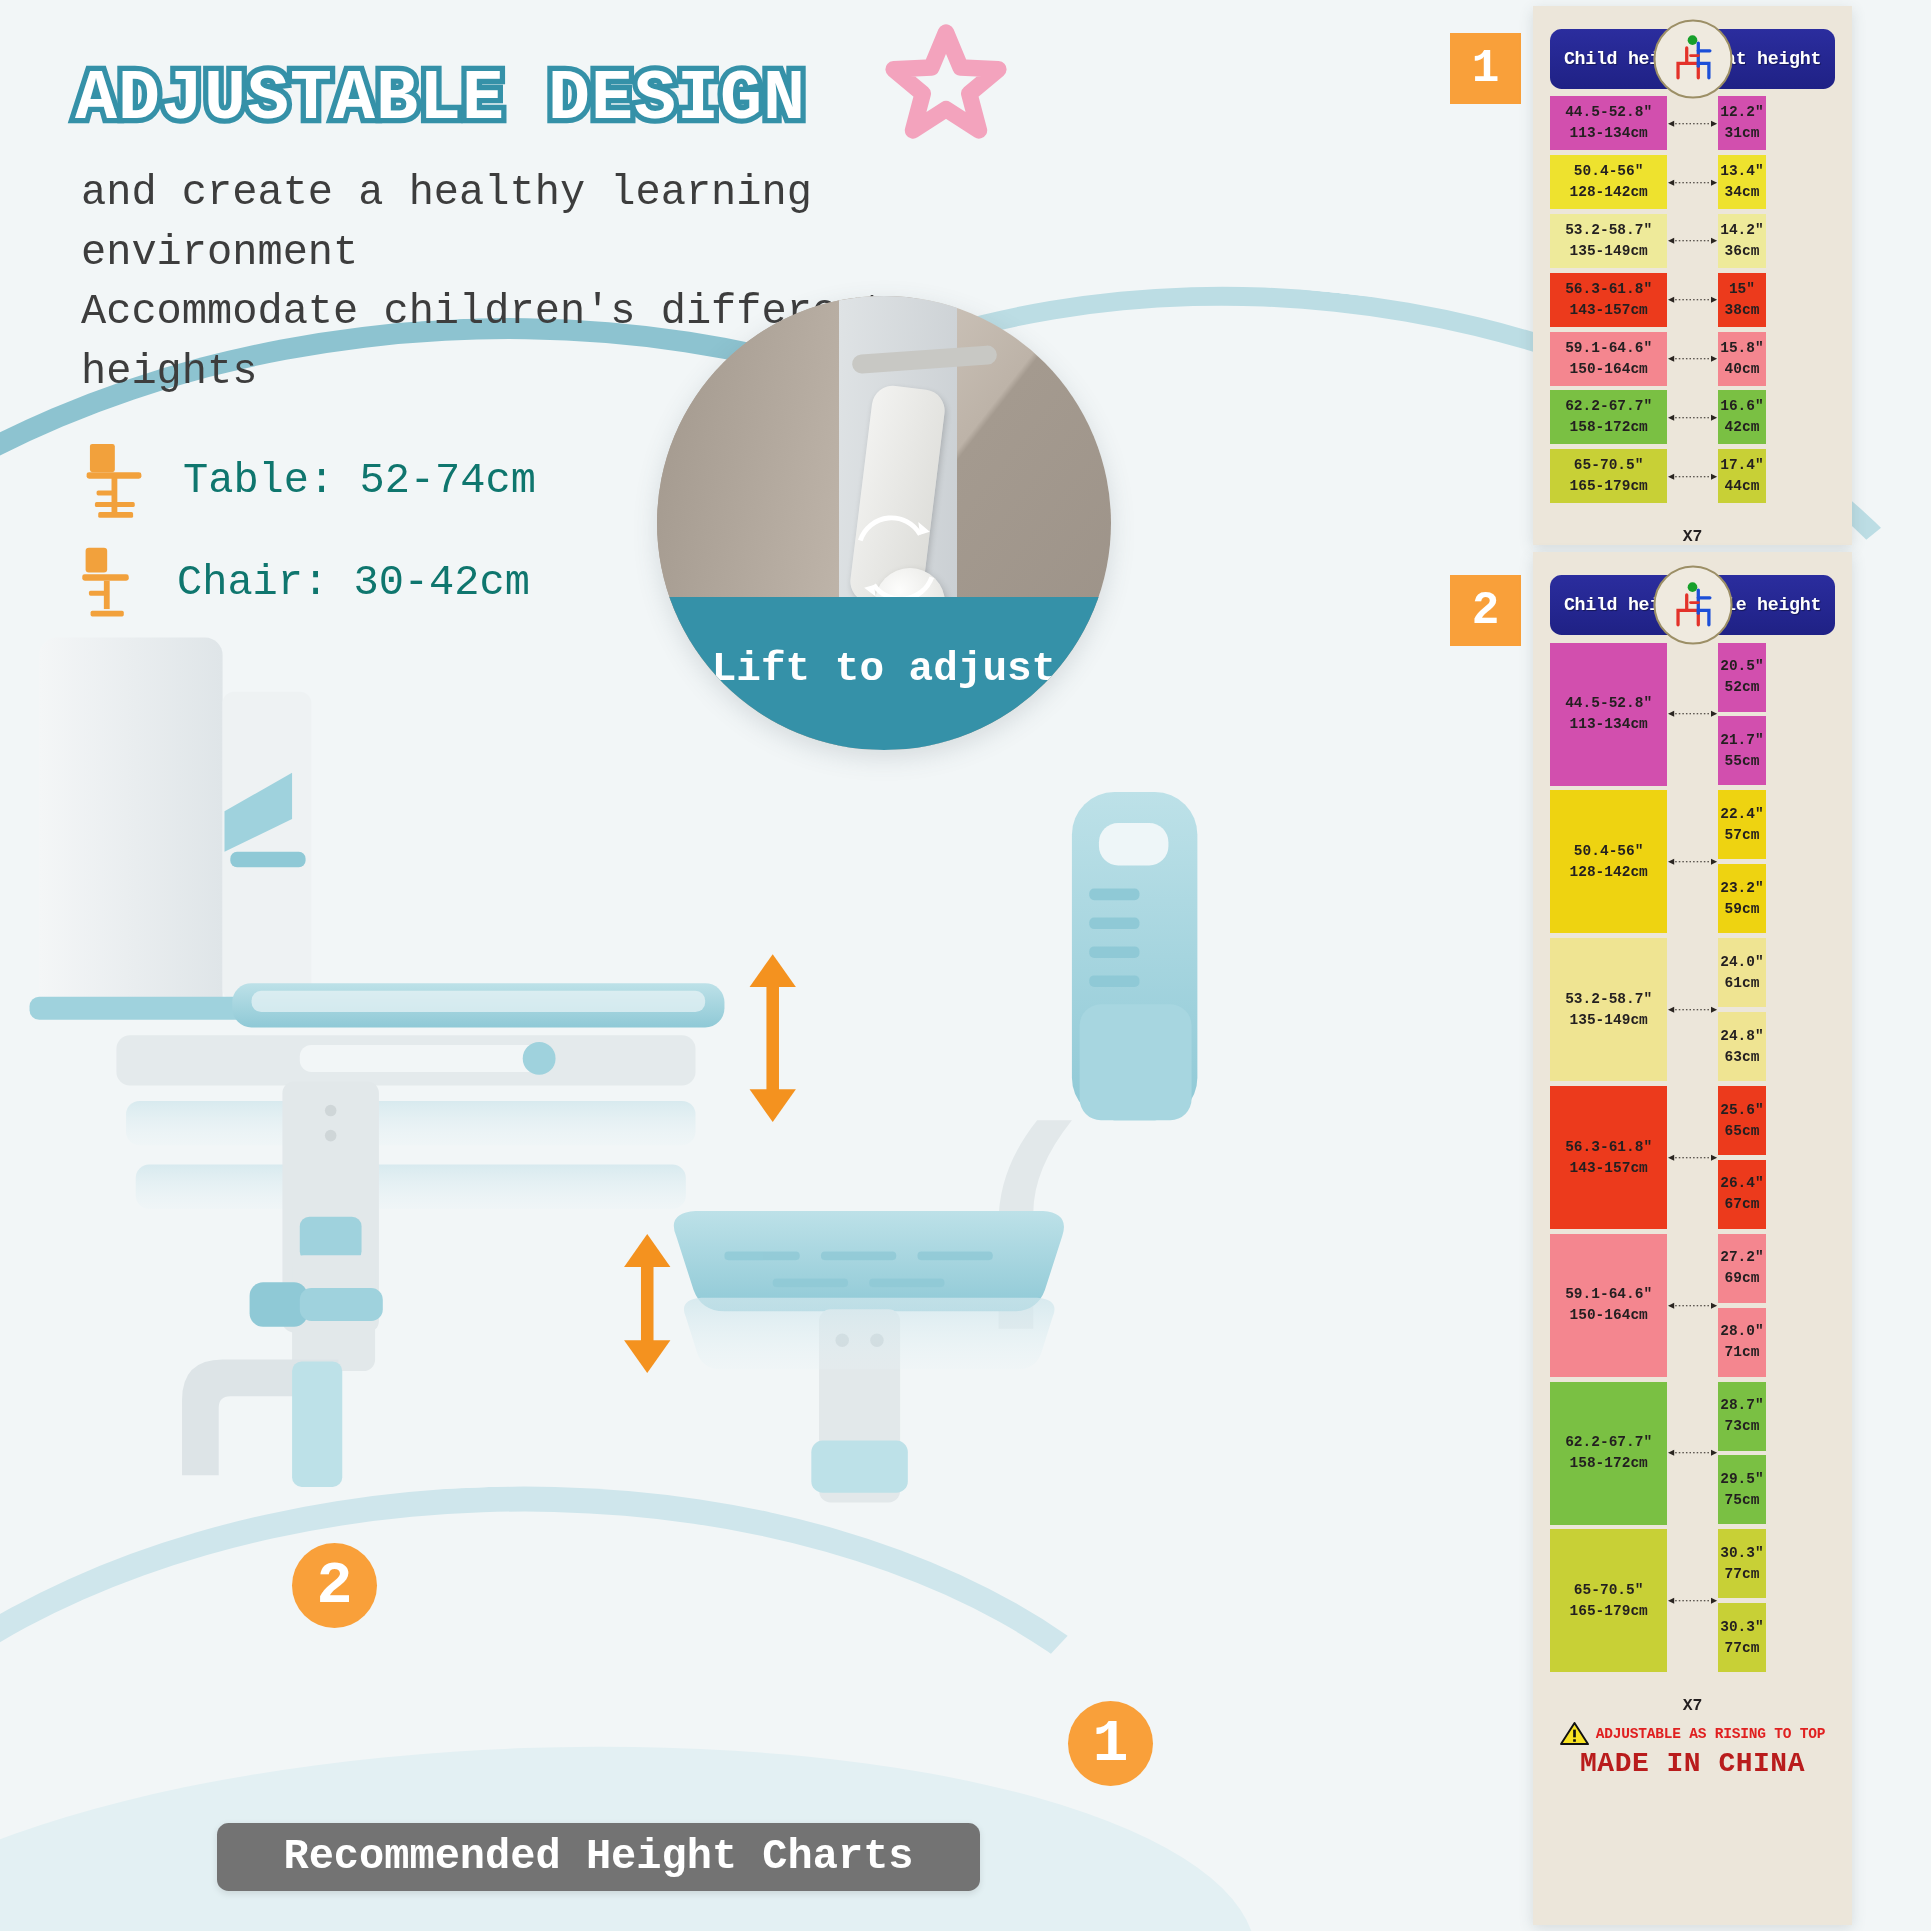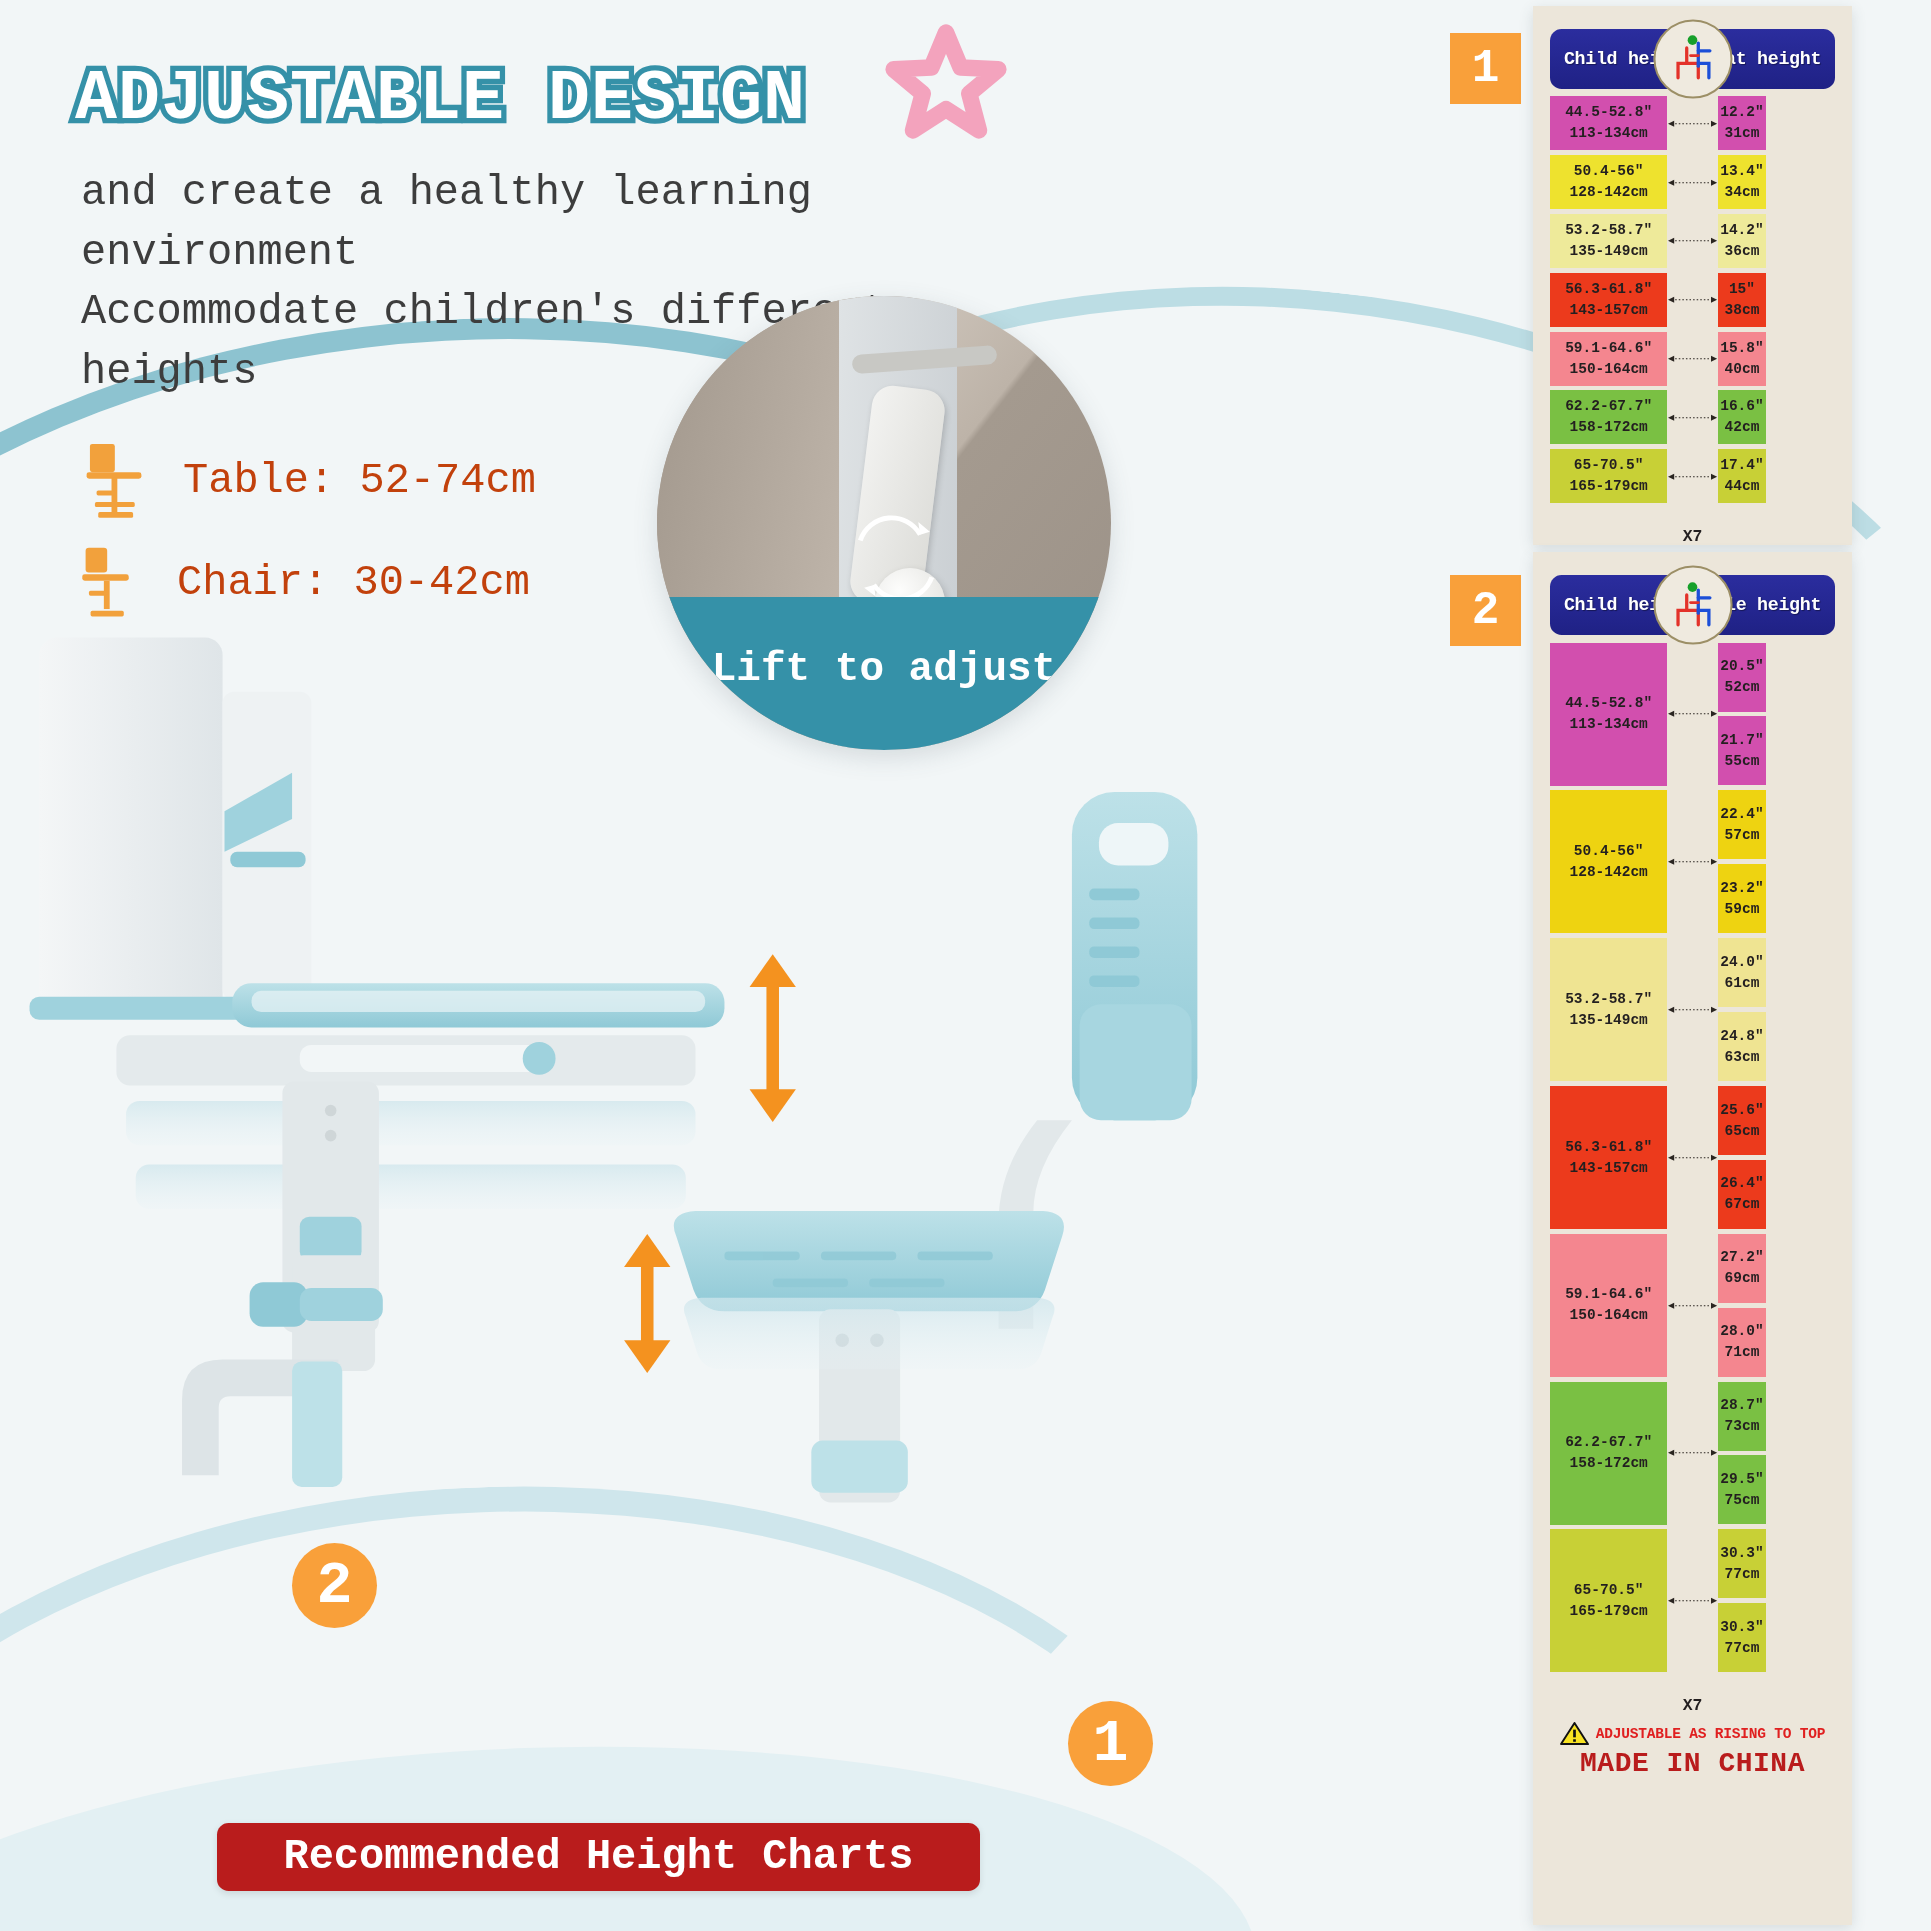--- a/index.html
+++ b/index.html
@@ -38,21 +38,21 @@
   }
 
   
   .star{position:absolute;left:883px;top:17.4px;}
   .flower{position:absolute;left:987px;top:404px;}
 
   
   .spec{position:absolute;display:flex;align-items:center;gap:25px;}
   .spec.s1{left:75px;top:439px;}
   .spec.s2{left:69px;top:541px;}
-  .spec .lbl{font-size:42px;color:#c2410c;}
+  .spec .lbl{font-size:42px;color:#0f766e;}
   .spec .ico{width:83px;height:83px;display:block;}
 
   
   .liftwrap{position:absolute;left:657px;top:296px;width:454px;height:454px;}
   .liftcircle{
     position:absolute;inset:0;border-radius:50%;overflow:hidden;
     background:linear-gradient(128deg,#b4a89d 0%,#a79c91 32%,#cdc4ba 33%,#bdb3a8 52%,#a49a8f 53%,#9b9187 100%);
     box-shadow:0 7.7px 25px rgba(70,90,100,.17);
   }
   .wallL{position:absolute;left:0;top:0;width:44%;height:100%;
@@ -81,21 +81,21 @@
 
   
   .badge{position:absolute;border-radius:50%;background:#f9a03a;color:#fff;
     display:flex;align-items:center;justify-content:center;font-weight:bold;}
   .badge.b2{left:292px;top:1543px;width:85px;height:85px;font-size:60px;}
   .badge.b1{left:1068px;top:1701px;width:85px;height:85px;font-size:60px;}
 
   
   .banner{
     position:absolute;left:217px;top:1823px;width:763px;height:68px;
-    background:#b91c1c;border-radius:11.6px;
+    background:#737373;border-radius:11.6px;
     display:flex;align-items:center;justify-content:center;
     color:#fff;font-size:42px;font-weight:bold;
     box-shadow:0 2.9px 7.7px rgba(0,0,0,.10);
   }
 
   
   .chartcard{
     position:absolute;background:#ece6da;
     box-shadow:0 3.9px 13.5px rgba(60,80,90,.16);
     box-sizing:border-box;

